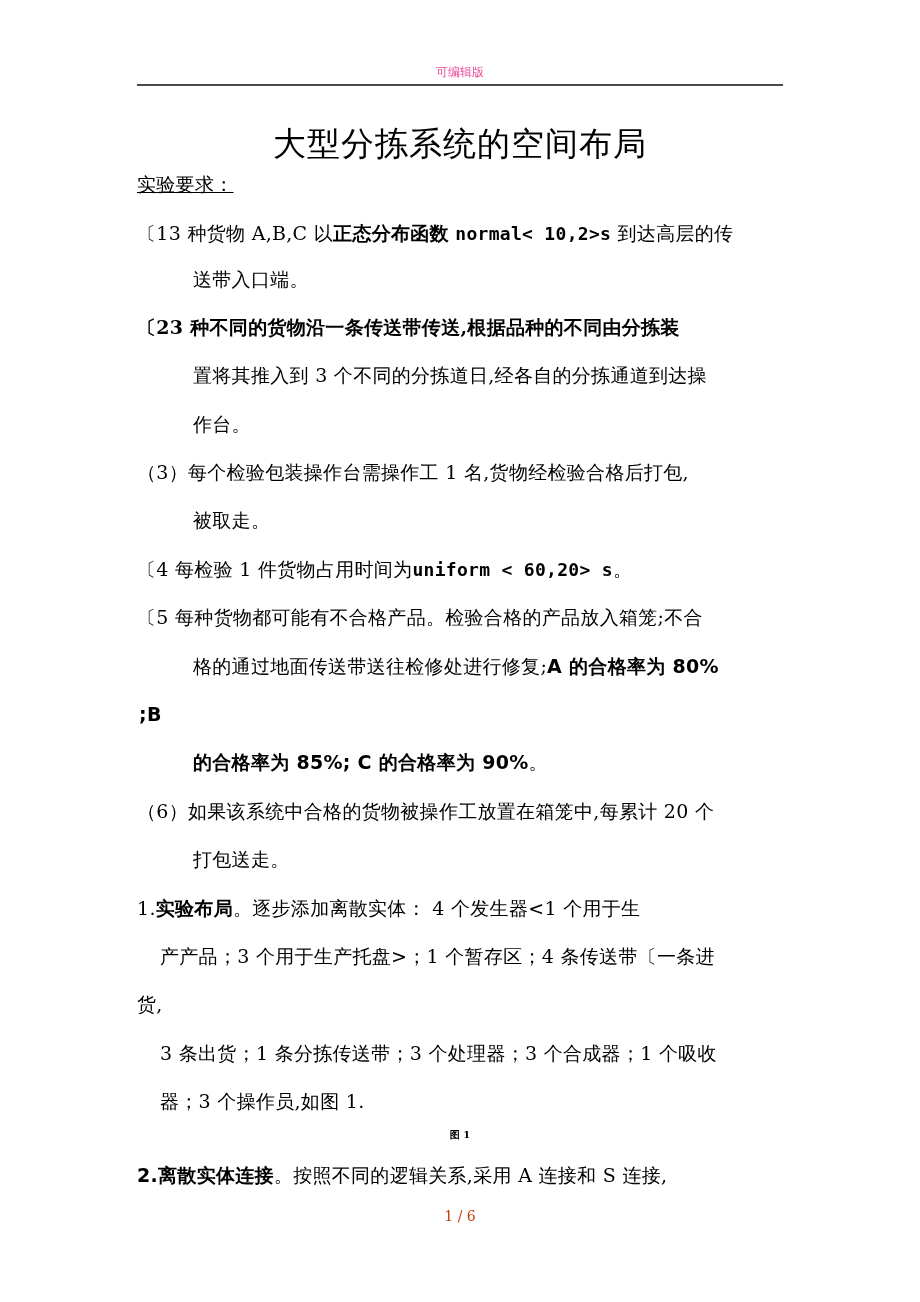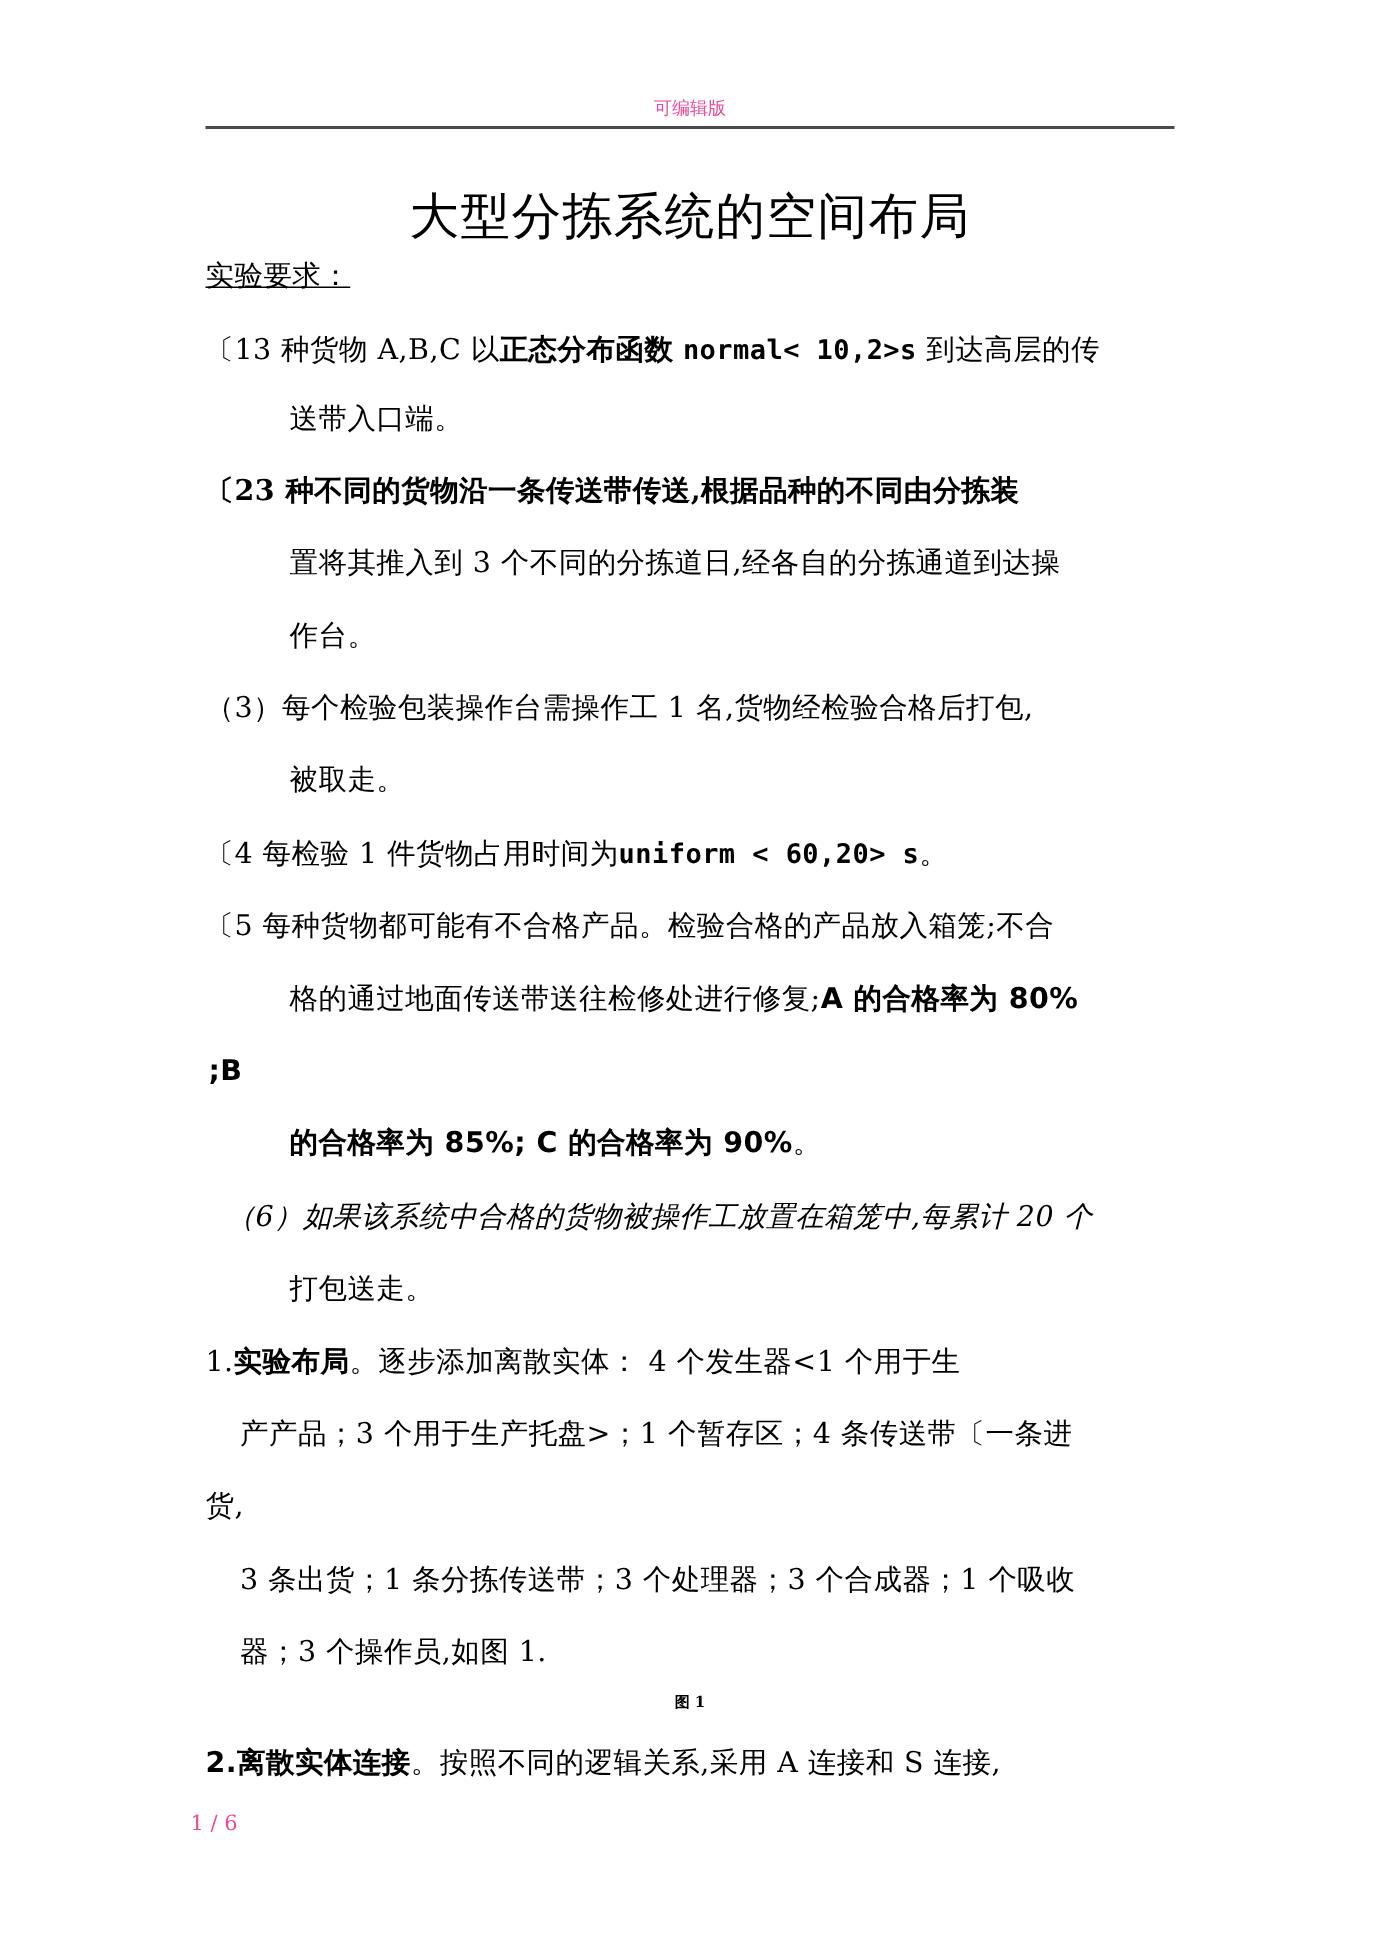--- a/index.html
+++ b/index.html
@@ -66,25 +66,26 @@
       position: absolute;
       left: 137px;
       width: 646px;
       text-align: center;
       font-size: 10px;
       font-weight: bold;
       top: 1128px;
     }
     .page-footer {
       position: absolute;
-      left: 127px;
+      left: 137px;
       width: 646px;
+      text-align: center;
       font-size: 14px;
       top: 1208px;
-      color: #ec4899;
+      color: #c2410c;
     }
   </style>
 </head>
 <body>
 
 <div class="page-header">可编辑版</div>
 <div class="header-rule"></div>
 
 <h1 class="doc-title">大型分拣系统的空间布局</h1>
 
@@ -108,21 +109,21 @@
 
 <div class="line" style="left:137px; top:604px;">〔5 每种货物都可能有不合格产品。检验合格的产品放入箱笼;不合</div>
 <div class="line" style="left:193px; top:653px;">
   <span>格的通过地面传送带送往检修处进行修复;</span><span class="b">A 的合格率为 80%</span>
 </div>
 <div class="line b" style="left:139px; top:701px;">;B</div>
 <div class="line" style="left:193px; top:749px;">
   <span class="b">的合格率为 85%; C 的合格率为 90%</span><span>。</span>
 </div>
 
-<div class="line" style="left:151px; top:798px;font-style:italic;">（6）如果该系统中合格的货物被操作工放置在箱笼中,每累计 20 个</div>
+<div class="line" style="left:137px; top:798px;">（6）如果该系统中合格的货物被操作工放置在箱笼中,每累计 20 个</div>
 <div class="line" style="left:193px; top:846px;">打包送走。</div>
 
 <div class="line" style="left:137px; top:895px;">
   <span>1.</span><span class="b">实验布局</span><span>。逐步添加离散实体：  4 个发生器&lt;1 个用于生</span>
 </div>
 <div class="line" style="left:160px; top:943px;">产产品；3 个用于生产托盘&gt;；1 个暂存区；4 条传送带〔一条进</div>
 <div class="line" style="left:137px; top:991px;">货,</div>
 <div class="line" style="left:160px; top:1040px;">3 条出货；1 条分拣传送带；3 个处理器；3 个合成器；1 个吸收</div>
 <div class="line" style="left:160px; top:1088px;">器；3 个操作员,如图 1.</div>
 

